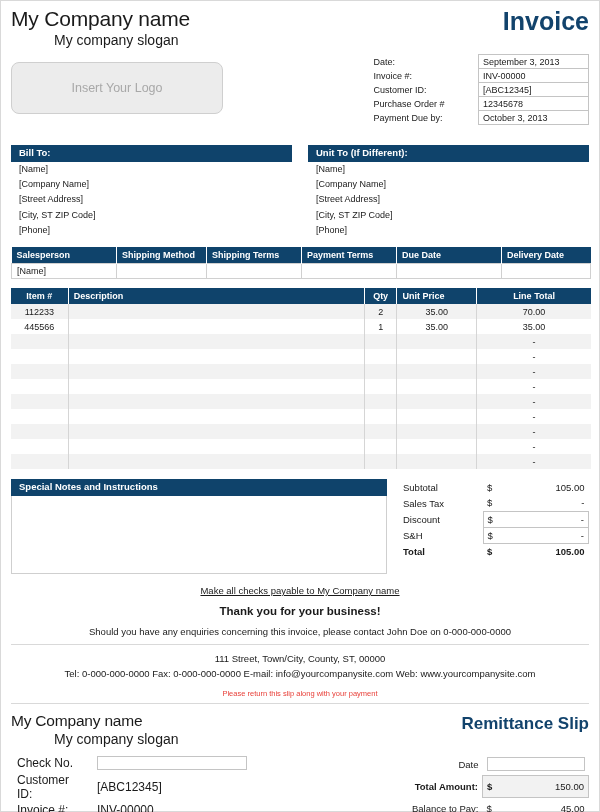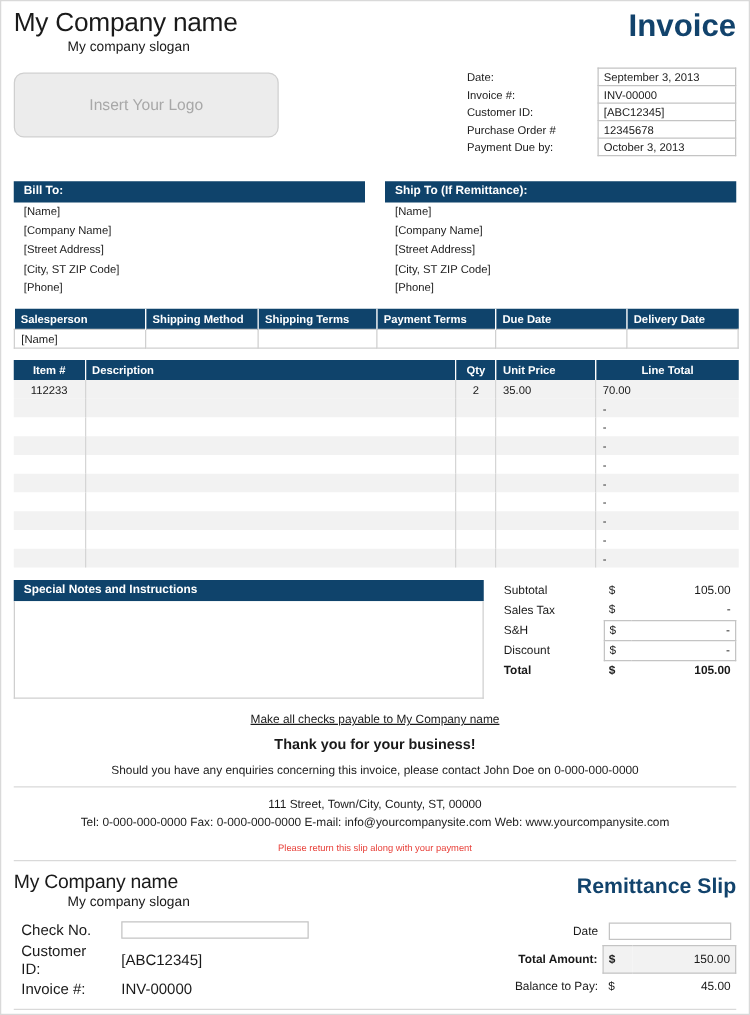--- a/index.html
+++ b/index.html
@@ -32,21 +32,21 @@
   }
   .co-name {
     font-size: 21px;
     font-weight: normal;
     letter-spacing: -0.2px;
     color: #1a1a1a;
     line-height: 1.1;
     margin: 0 0 2px 0;
   }
   .co-slogan {
-    font-size: 11px;
+    font-size: 14px;
     color: #1a1a1a;
     margin: 0 0 0 8px;
     padding-left: 35px;
   }
   .logo-box {
     margin-top: 14px;
     width: 212px;
     height: 52px;
     border: 1px solid #cfcfcf;
     border-radius: 8px;
@@ -139,21 +139,21 @@
   table.items th.c-desc  { width: 290px; }
   table.items th.c-qty   { width: 32px; text-align: center; }
   table.items th.c-price { width: 78px; }
   table.items th.c-total { width: 112px; text-align: center; }
   table.items td { border: none; border-right: 1px solid #d5d5d5; height: 15px; }
   table.items td:last-child { border-right: none; }
   table.items tr.alt td { background: #f2f2f2; }
   table.items tr td { background: #ffffff; }
   table.items tr.alt td { background: #f2f2f2; }
   .ta-c { text-align: center; }
-  .ta-r { text-align: left; }
+  .ta-r { text-align: center; }
 
   
   .mid {
     display: flex;
     margin: 10px 10px 0 10px;
     gap: 12px;
   }
   .notes { width: 376px; }
   .notes-body {
     border: 1px solid #cfcfcf;
@@ -301,21 +301,21 @@
   <div class="addr-row">
     <div class="addr-col left">
       <div class="barhead">Bill To:</div>
       <div class="addr-line">[Name]</div>
       <div class="addr-line">[Company Name]</div>
       <div class="addr-line">[Street Address]</div>
       <div class="addr-line">[City, ST  ZIP Code]</div>
       <div class="addr-line">[Phone]</div>
     </div>
     <div class="addr-col right">
-      <div class="barhead">Ship To (If Remittance):</div>
+      <div class="barhead">Unit To (If Different):</div>
       <div class="addr-line">[Name]</div>
       <div class="addr-line">[Company Name]</div>
       <div class="addr-line">[Street Address]</div>
       <div class="addr-line">[City, ST  ZIP Code]</div>
       <div class="addr-line">[Phone]</div>
     </div>
   </div>
 
   <div class="terms-wrap">
     <table class="grid terms">
@@ -352,20 +352,27 @@
         </tr>
       </thead>
       <tbody>
           <tr class="alt">
             <td class="ta-c">112233</td>
             <td class=""></td>
             <td class="ta-c">2</td>
             <td class="ta-r">35.00</td>
             <td class="ta-r">70.00</td>
           </tr>
+          <tr>
+            <td class="ta-c">445566</td>
+            <td class=""></td>
+            <td class="ta-c">1</td>
+            <td class="ta-r">35.00</td>
+            <td class="ta-r">35.00</td>
+          </tr>
           <tr class="alt">
             <td class="ta-c"></td>
             <td class=""></td>
             <td class="ta-c"></td>
             <td class="ta-r"></td>
             <td class="ta-r">-</td>
           </tr>
           <tr>
             <td class="ta-c"></td>
             <td class=""></td>
@@ -438,26 +445,26 @@
           <td class="t-lbl">Subtotal</td>
           <td class="t-sym">$</td>
           <td class="t-amt">105.00</td>
         </tr>
         <tr>
           <td class="t-lbl">Sales Tax</td>
           <td class="t-sym">$</td>
           <td class="t-amt">-</td>
         </tr>
         <tr class="boxed">
-          <td class="t-lbl">S&amp;H</td>
+          <td class="t-lbl">Discount</td>
           <td class="t-sym">$</td>
           <td class="t-amt">-</td>
         </tr>
         <tr class="boxed">
-          <td class="t-lbl">Discount</td>
+          <td class="t-lbl">S&amp;H</td>
           <td class="t-sym">$</td>
           <td class="t-amt">-</td>
         </tr>
         <tr class="bold">
           <td class="t-lbl">Total</td>
           <td class="t-sym">$</td>
           <td class="t-amt">105.00</td>
         </tr>
       </tbody>
         </table>

